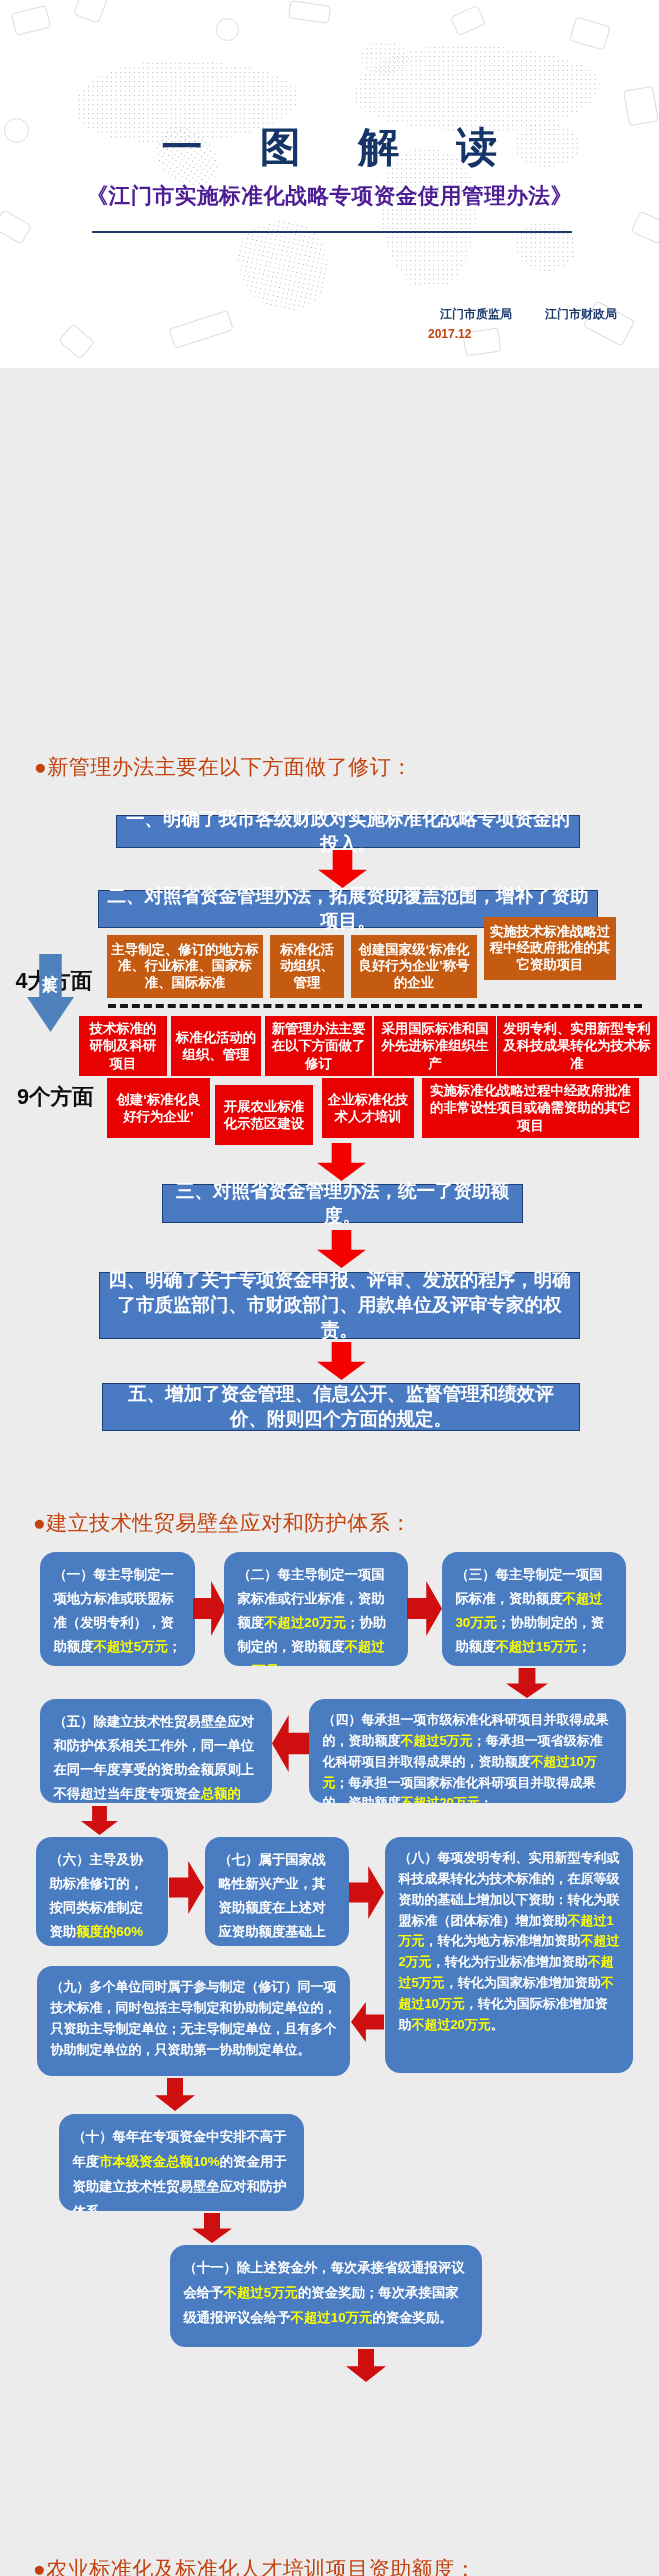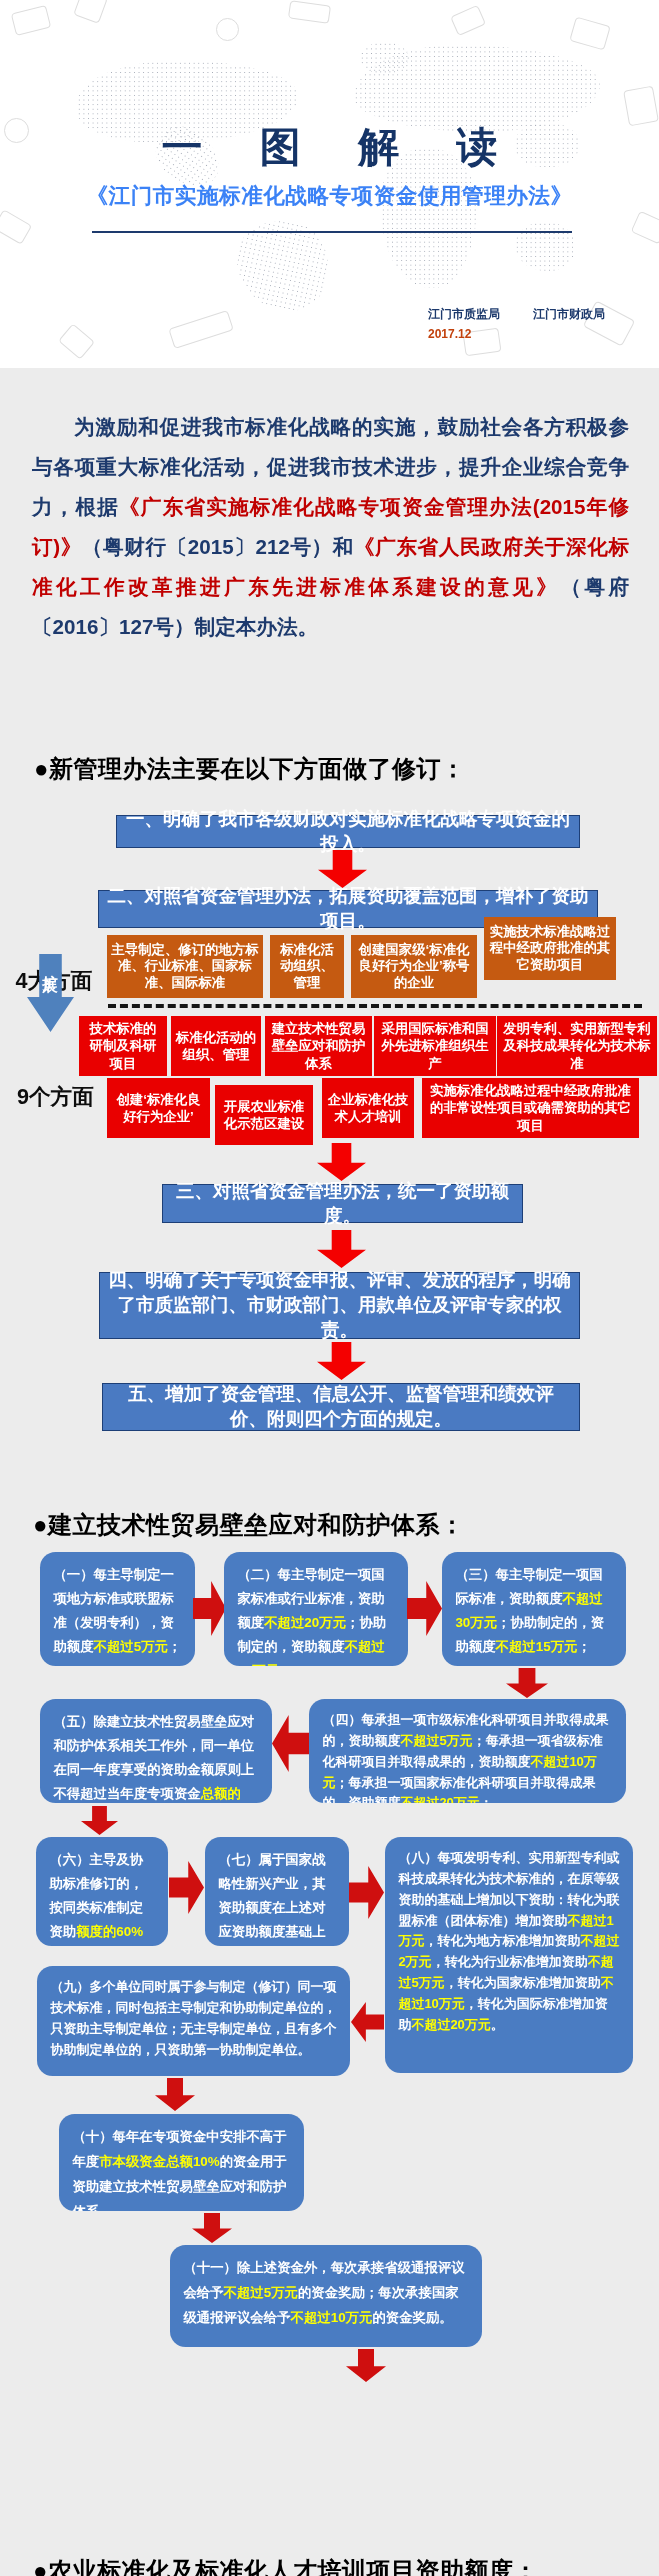--- a/index.html
+++ b/index.html
@@ -6,35 +6,35 @@
   body { background:#cfcfcf; font-family:"Liberation Sans","DejaVu Sans",sans-serif; }
   #canvas { position:relative; width:659px; height:2809px; margin:0 auto; background:#ececec; overflow:hidden; }
 
   
   #header { position:absolute; left:0; top:0; width:659px; height:368px; background:#ffffff; overflow:hidden; }
   .dots { position:absolute; background-image:radial-gradient(#a4aab6 0.8px, transparent 0.9px); background-size:4.6px 4.6px; }
   .oicon { position:absolute; border:1.5px solid #dddddd; border-radius:4.1px; }
   .oicon.circ { border-radius:50%; }
   #page-title { position:absolute; left:0; top:120px; width:659px; text-align:center; color:#153467;
                 font-size:41px; font-weight:bold; letter-spacing:23px; text-indent:23px; z-index:3; }
-  #page-subtitle { position:absolute; left:0; top:181px; width:659px; text-align:center; color:#3b82f6;
+  #page-subtitle { position:absolute; left:0; top:181px; width:659px; text-align:center; color:#4c1d95;
                    font-size:21.6px; font-weight:bold; letter-spacing:0.5px; z-index:3; }
   #title-divider { position:absolute; left:92px; top:231px; width:480px; height:1.5px; background:#1d3a6d; z-index:3; }
-  #orgs { position:absolute; left:428px; top:306px; width:201px; display:flex; justify-content:flex-start; gap:33px;
+  #orgs { position:absolute; left:428px; top:306px; width:201px; display:flex; justify-content:center; gap:33px;
           color:#1d3a6d; font-size:12px; font-weight:bold; z-index:3; }
   #pub-date { position:absolute; left:428px; top:327px; width:185px; color:#c2410c;
               font-size:12px; font-weight:bold; z-index:3; }
 
   
   #intro { position:absolute; left:32px; top:407px; width:597px; font-size:20.6px; line-height:40px;
            font-weight:bold; color:#1d3a6d; text-align:justify; text-indent:42px; }
   #intro .red { color:#c00000; }
 
   
-  .sec-heading { position:absolute; color:#000000; font-size:24px; font-weight:bold; letter-spacing:0.5px; }
+  .sec-heading { position:absolute; color:#c2410c; font-size:21px; font-weight:normal; letter-spacing:0.5px; }
   .bluebar { position:absolute; background:#4a7ac2; border:1px solid #1d3f77; color:#ffffff; font-weight:bold;
              font-size:18.5px; line-height:1.35; display:flex; align-items:center; justify-content:center;
              text-align:center; padding:3.1px 7.2px; }
   .blk-label { position:absolute; color:#0d0d0d; font-size:21.6px; font-weight:bold;margin-top:36px; }
   .obox { position:absolute; background:#c55a11; color:#fff; font-weight:bold; font-size:13.4px; line-height:1.22;
           display:flex; align-items:center; justify-content:center; text-align:center; padding:3.1px 4.1px; }
   .rbox { position:absolute; background:#e90000; color:#fff; font-weight:bold; font-size:13.4px; line-height:1.3;
           display:flex; align-items:center; justify-content:center; text-align:center; padding:3.1px 4.1px; }
   .arr-down { position:absolute; clip-path:polygon(30% 0,70% 0,70% 52%,100% 52%,50% 100%,0 52%,30% 52%); }
   .arr-right { position:absolute; clip-path:polygon(0 31%,55% 31%,55% 0,100% 50%,55% 100%,55% 69%,0 69%); }
@@ -88,42 +88,41 @@
     <div id="page-title">一 图 解 读</div>
     <div id="page-subtitle">《江门市实施标准化战略专项资金使用管理办法》</div>
     <div id="title-divider"></div>
     <div id="orgs">
       <span>江门市质监局</span>
       <span>江门市财政局</span>
     </div>
     <div id="pub-date">2017.12</div>
   </div>
 
-  <div id="intro"><span>为激励和促进我市标准化战略的实施，鼓励社会各方积极参与各项重大标准化活动，促进我市技术进步，提升企业综合竞争力，根据</span><span class="red">《广东省实施标准化战略专项资金管理办法(2015年修订)》</span><span>（粤财行〔2015〕212号）和</span><span class="red">《广东省人民政府关于深化标准化工作改革推进广东先进标准体系建设的意见》</span><span>（粤府〔2016〕127号）制定本办法。</span></div>
 
   <div class="sec-heading" style="left:34px;top:753px;">●新管理办法主要在以下方面做了修订：</div>
 
   <div class="bluebar" style="left:116px;top:815px;width:464px;height:33px;">一、明确了我市各级财政对实施标准化战略专项资金的投入。</div>
   <div class="arr-down red1" style="left:318px;top:850px;width:49px;height:38px;"></div>
   <div class="bluebar" style="left:98px;top:890px;width:500px;height:38px;">二、对照省资金管理办法，拓展资助覆盖范围，增补了资助项目。</div>
 
   <div class="blk-label" style="left:15.5px;top:930px;">4大方面</div>
 
   <div class="obox" style="left:107px;top:935px;width:156px;height:63px;">主导制定、修订的地方标准、行业标准、国家标准、国际标准</div>
   <div class="obox" style="left:270px;top:935px;width:74px;height:63px;">标准化活动组织、管理</div>
   <div class="obox" style="left:351px;top:935px;width:126px;height:63px;">创建国家级‘标准化良好行为企业’称号的企业</div>
   <div class="obox" style="left:484px;top:917px;width:132px;height:63px;">实施技术标准战略过程中经政府批准的其它资助项目</div>
 
   <div id="expand-arrow"></div>
   <div id="expand-label">扩展</div>
   <div id="dashed-divider"></div>
 
   <div class="rbox" style="left:79px;top:1016px;width:88px;height:60px;">技术标准的研制及科研项目</div>
   <div class="rbox" style="left:171px;top:1016px;width:90px;height:60px;">标准化活动的组织、管理</div>
-  <div class="rbox" style="left:265px;top:1016px;width:107px;height:60px;">建立技术性贸易壁垒应对和防护体系</div>
+  <div class="rbox" style="left:265px;top:1016px;width:107px;height:60px;">新管理办法主要在以下方面做了修订</div>
   <div class="rbox" style="left:374px;top:1016px;width:122px;height:60px;">采用国际标准和国外先进标准组织生产</div>
   <div class="rbox" style="left:497px;top:1016px;width:160px;height:60px;">发明专利、实用新型专利及科技成果转化为技术标准</div>
 
   <div class="blk-label" style="left:17px;top:1046px;">9个方面</div>
 
   <div class="rbox" style="left:107px;top:1078px;width:103px;height:60px;">创建‘标准化良好行为企业’</div>
   <div class="rbox" style="left:215px;top:1078px;width:98px;height:60px;margin-top:7px;">开展农业标准化示范区建设</div>
   <div class="rbox" style="left:322px;top:1078px;width:92px;height:60px;">企业标准化技术人才培训</div>
   <div class="rbox" style="left:422px;top:1078px;width:217px;height:60px;">实施标准化战略过程中经政府批准的非常设性项目或确需资助的其它项目</div>
 

